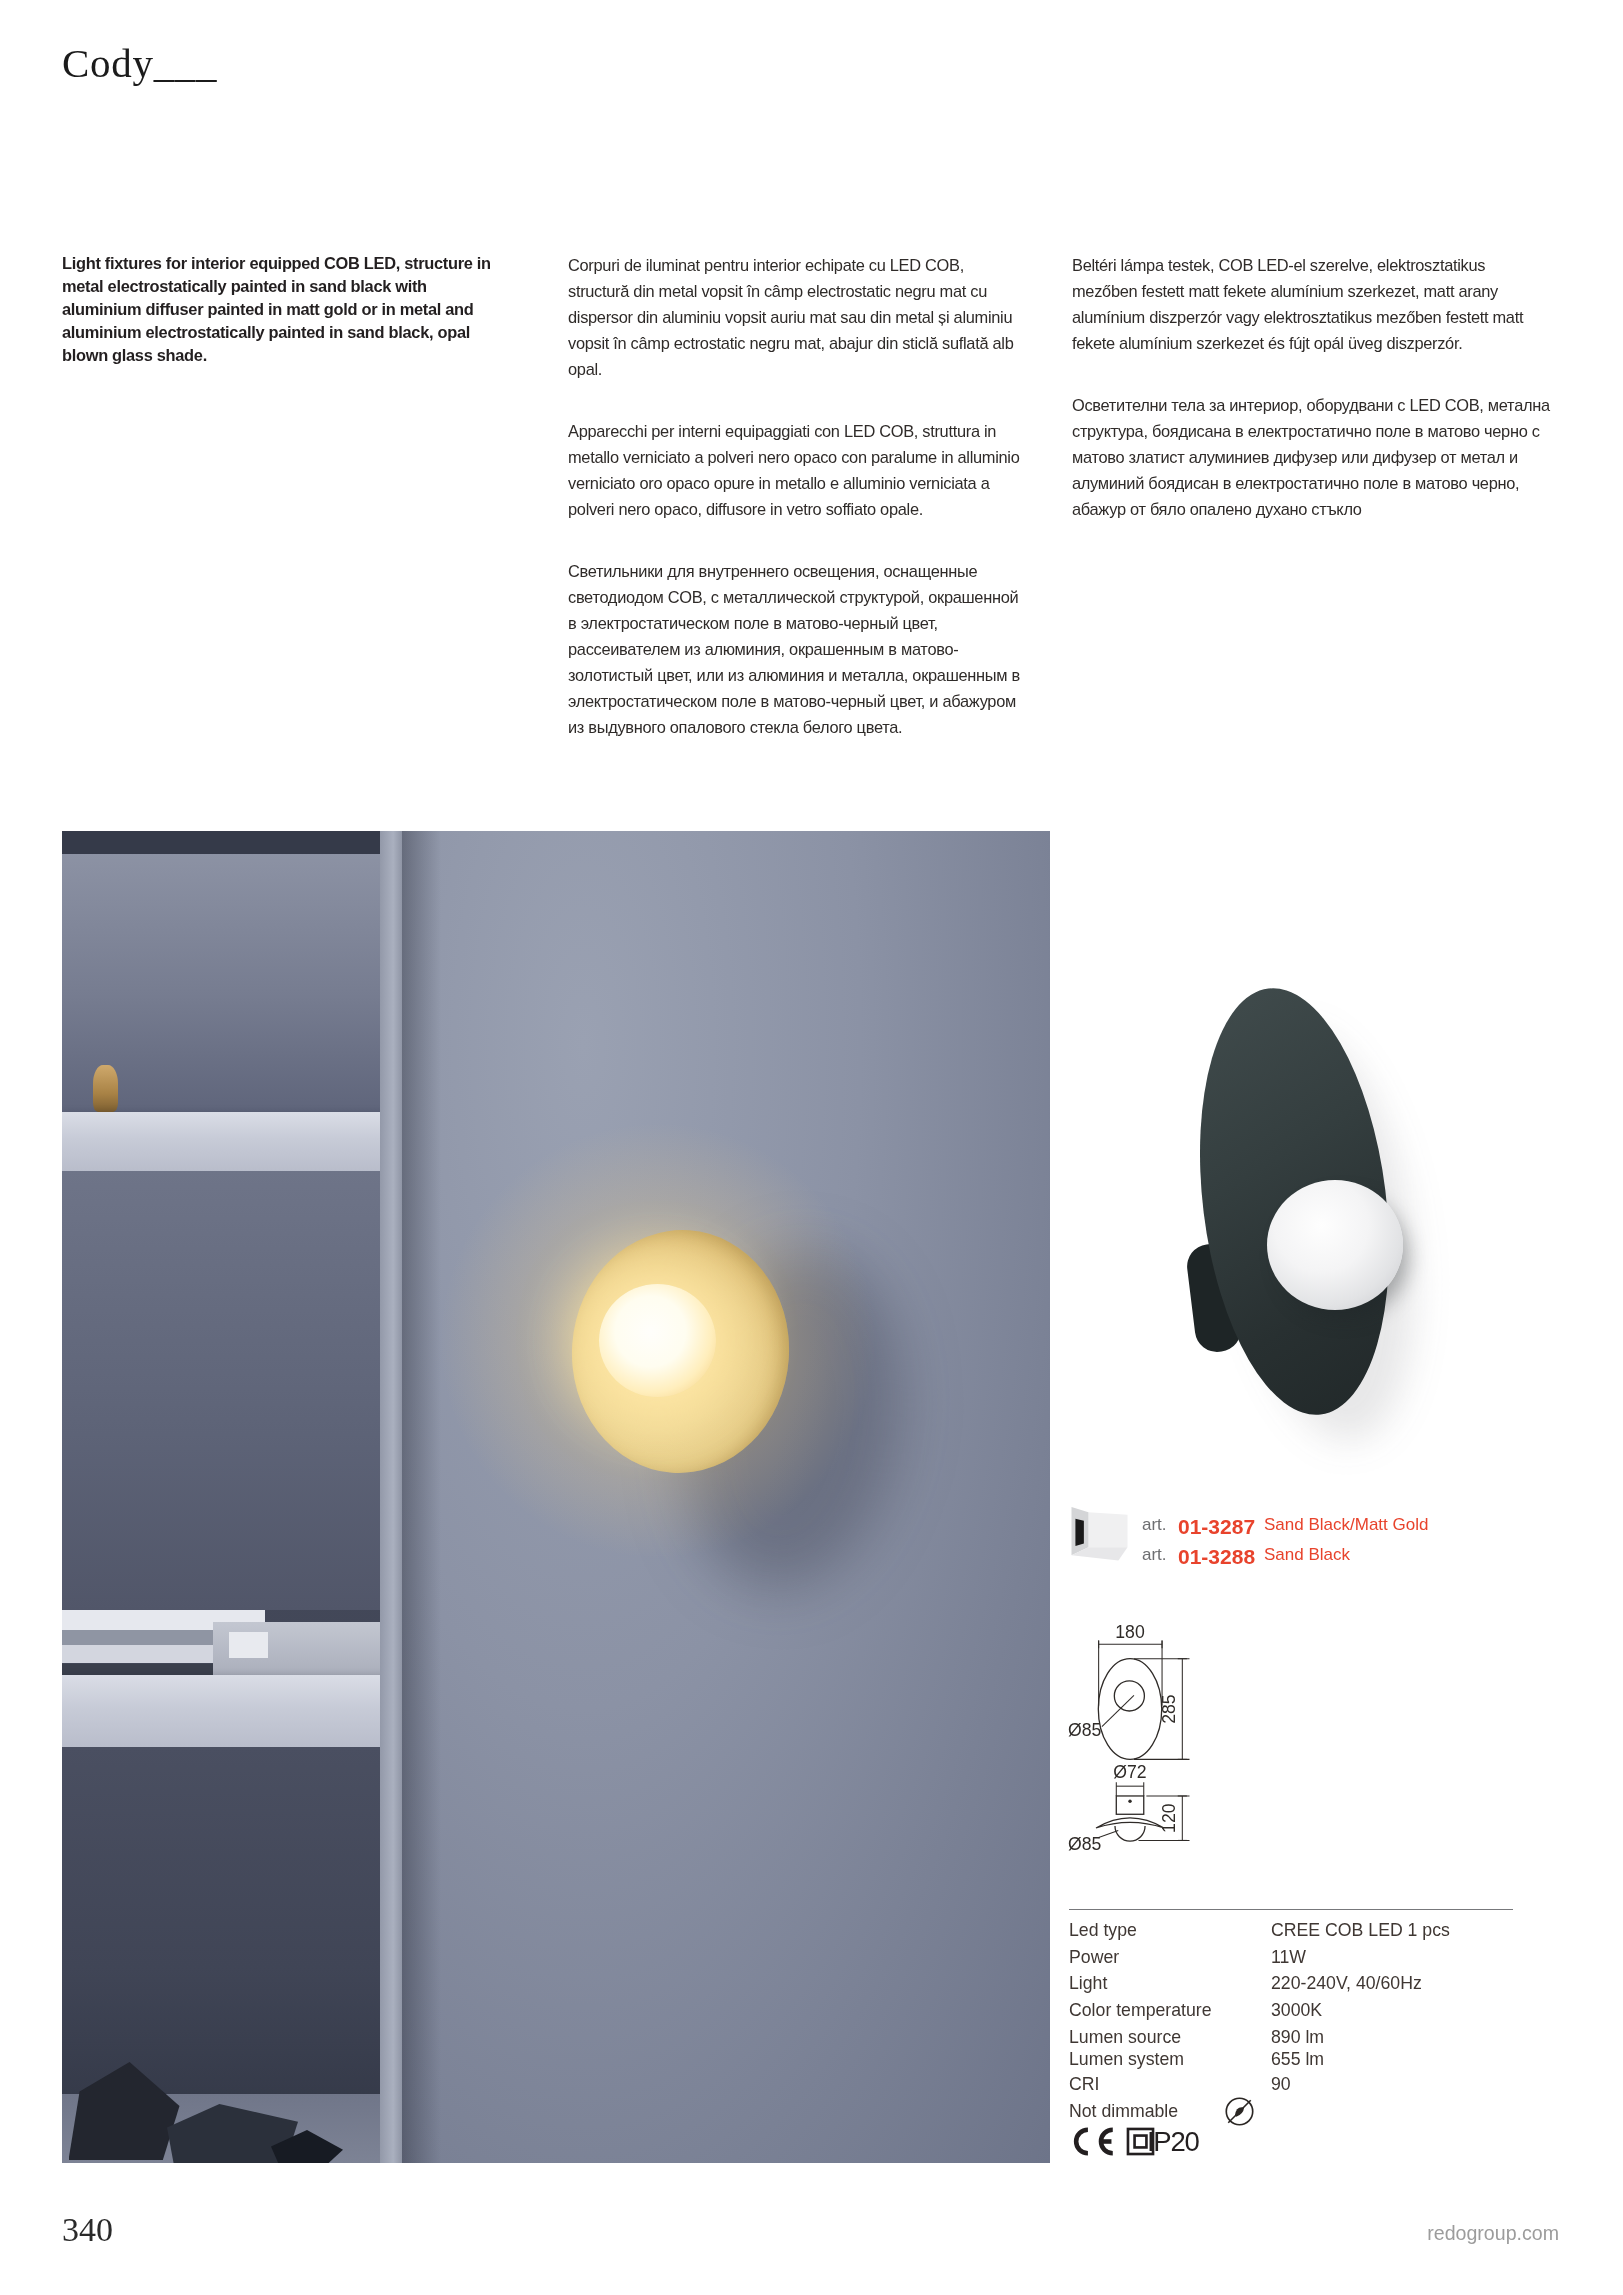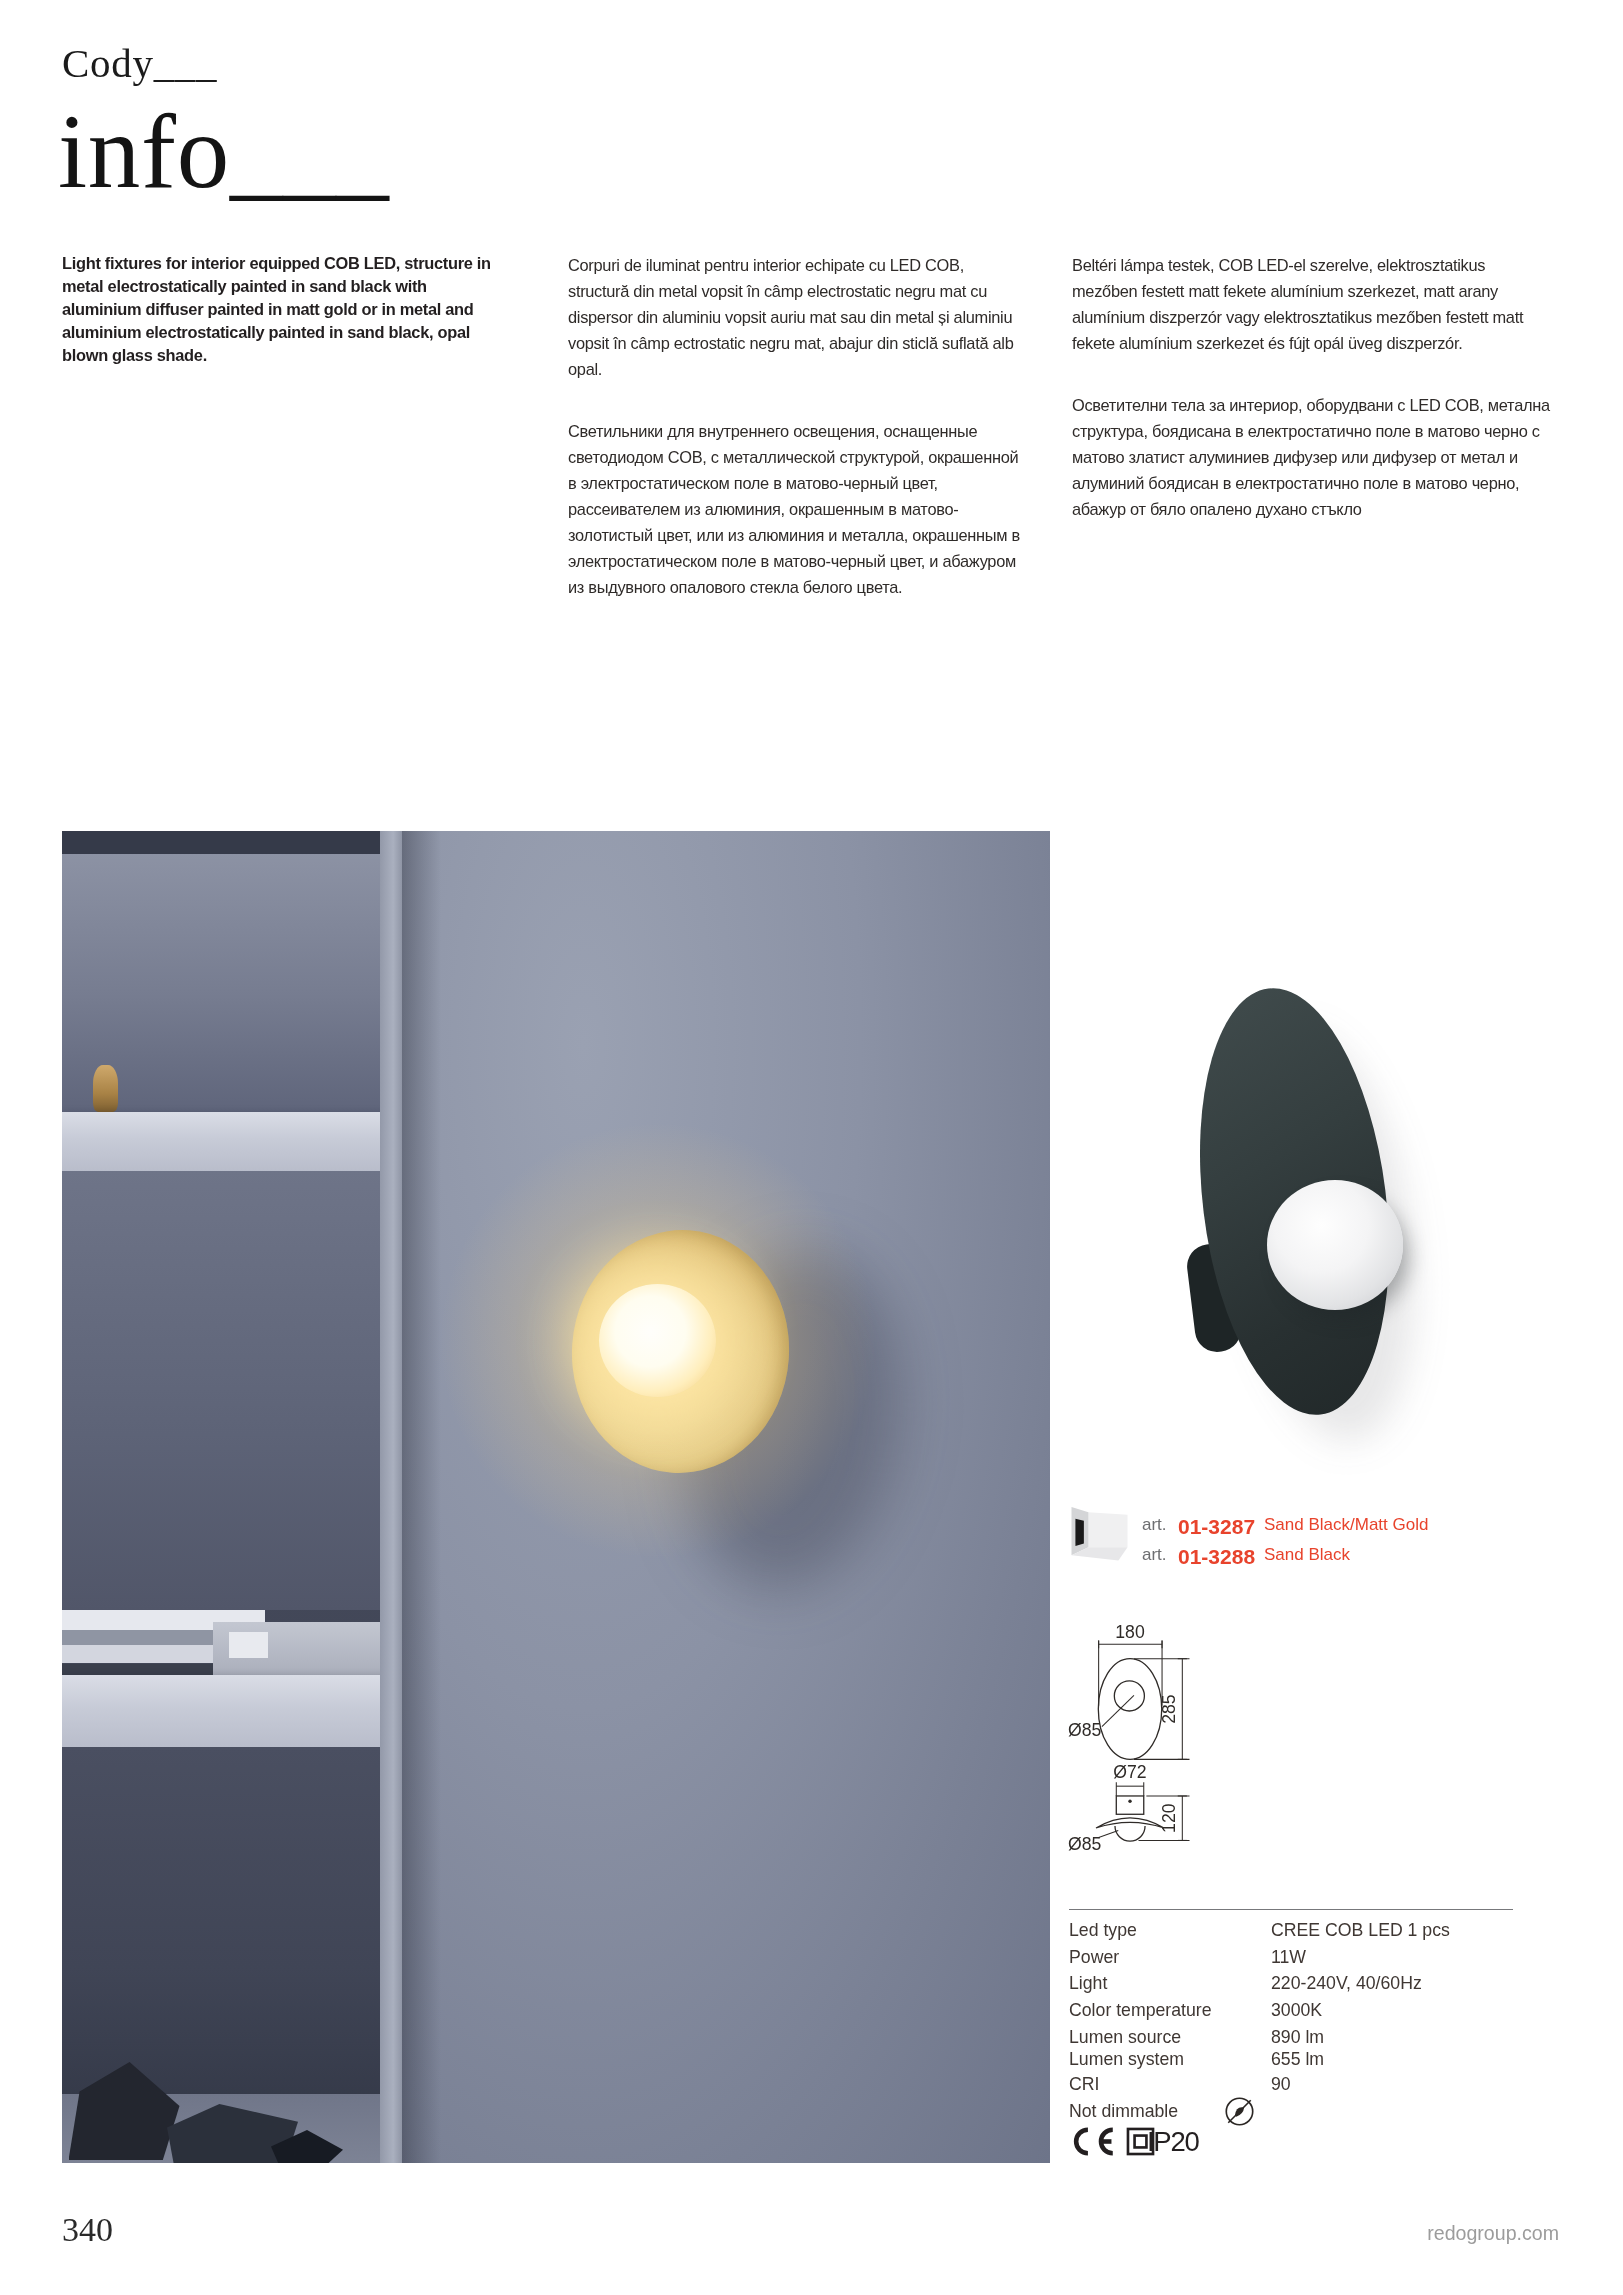--- a/index.html
+++ b/index.html
@@ -103,27 +103,27 @@
   .page-num{position:absolute;left:62px;top:2211px;font-family:"Liberation Serif",serif;
             font-size:34px;color:#2a2a2a;}
   .site{position:absolute;right:64px;top:2222px;font-size:19.6px;color:#9c9c9c;}
 </style>
 </head>
 <body>
 
 <div class="page">
 
   <div class="brand">Cody___</div>
-  <div class="heading">info___</div>
 
   <div class="col col1">
     <p>Light fixtures for interior equipped COB LED, structure in metal electrostatically painted in sand black with aluminium diffuser painted in matt gold or in metal and aluminium electrostatically painted in sand black, opal blown glass shade.</p>
   </div>
   <div class="col col2">
     <p>Corpuri de iluminat pentru interior echipate cu LED COB, structură din metal vopsit în câmp electrostatic negru mat cu dispersor din aluminiu vopsit auriu mat sau din metal și aluminiu vopsit în câmp ectrostatic negru mat, abajur din sticlă suflată alb opal.</p>
+    <p>Apparecchi per interni equipaggiati con LED COB, struttura in metallo verniciato a polveri nero opaco con paralume in alluminio verniciato oro opaco opure in metallo e alluminio verniciata a polveri nero opaco, diffusore in vetro soffiato opale.</p>
     <p>Светильники для внутреннего освещения, оснащенные светодиодом COB, с металлической структурой, окрашенной в электростатическом поле в матово-черный цвет, рассеивателем из алюминия, окрашенным в матово-золотистый цвет, или из алюминия и металла, окрашенным в электростатическом поле в матово-черный цвет, и абажуром из выдувного опалового стекла белого цвета.</p>
   </div>
   <div class="col col3">
     <p>Beltéri lámpa testek, COB LED-el szerelve, elektrosztatikus mezőben festett matt fekete alumínium szerkezet, matt arany alumínium diszperzór vagy elektrosztatikus mezőben festett matt fekete alumínium szerkezet és fújt opál üveg diszperzór.</p>
     <p>Осветителни тела за интериор, оборудвани с LED COB, метална структура, боядисана в електростатично поле в матово черно с матово златист алуминиев дифузер или дифузер от метал и алуминий боядисан в електростатично поле в матово черно, абажур от бяло опалено духано стъкло</p>
   </div>
 
   <div class="photo-left">
     <div class="shelves">
       <div class="band-top"></div>

